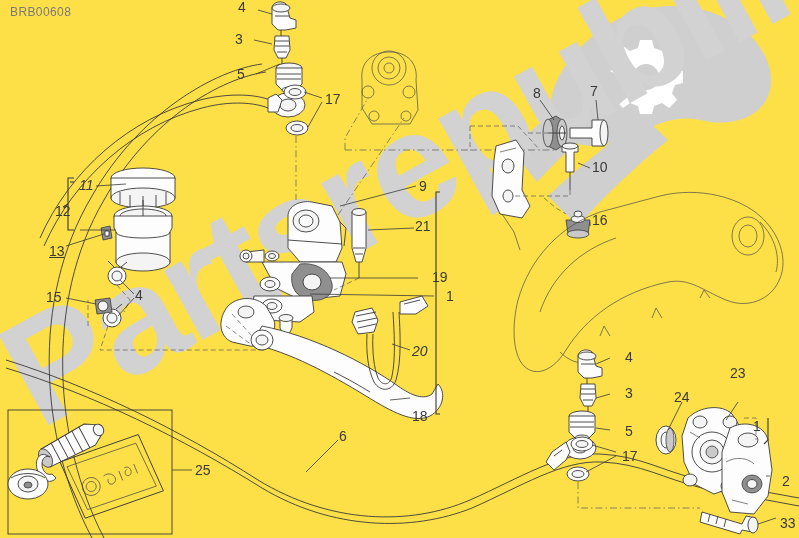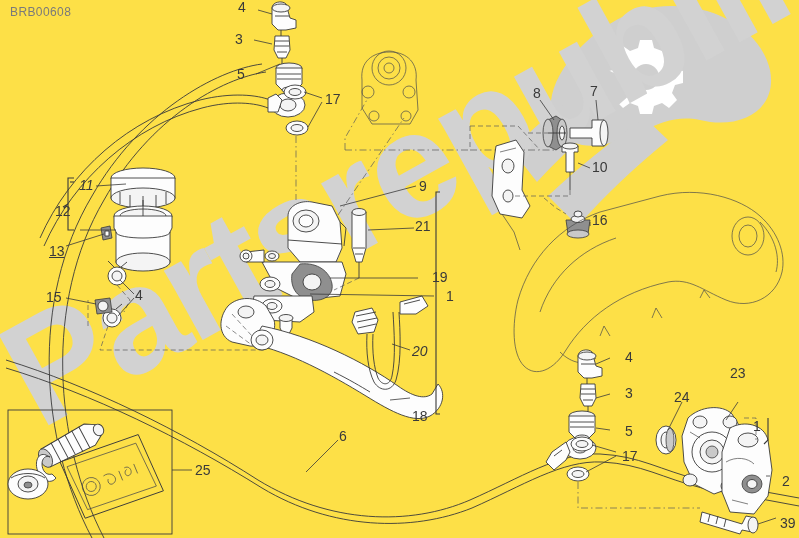--- a/index.html
+++ b/index.html
@@ -506,15 +506,15 @@
   <div class="callout" style="left:339px;  top:429px;">6</div>
   <div class="callout" style="left:195px;  top:463px;">25</div>
   <div class="callout" style="left:625px;  top:350px;">4</div>
   <div class="callout" style="left:625px;  top:386px;">3</div>
   <div class="callout" style="left:625px;  top:424px;">5</div>
   <div class="callout" style="left:622px;  top:449px;">17</div>
   <div class="callout" style="left:674px;  top:390px;">24</div>
   <div class="callout" style="left:730px;  top:366px;">23</div>
   <div class="callout" style="left:753px;  top:419px;">1</div>
   <div class="callout" style="left:782px;  top:474px;">2</div>
-  <div class="callout" style="left:780px;  top:516px;">39</div>
+  <div class="callout" style="left:780px;  top:516px;">33</div>
 
 </div>
 
 </body></html>

